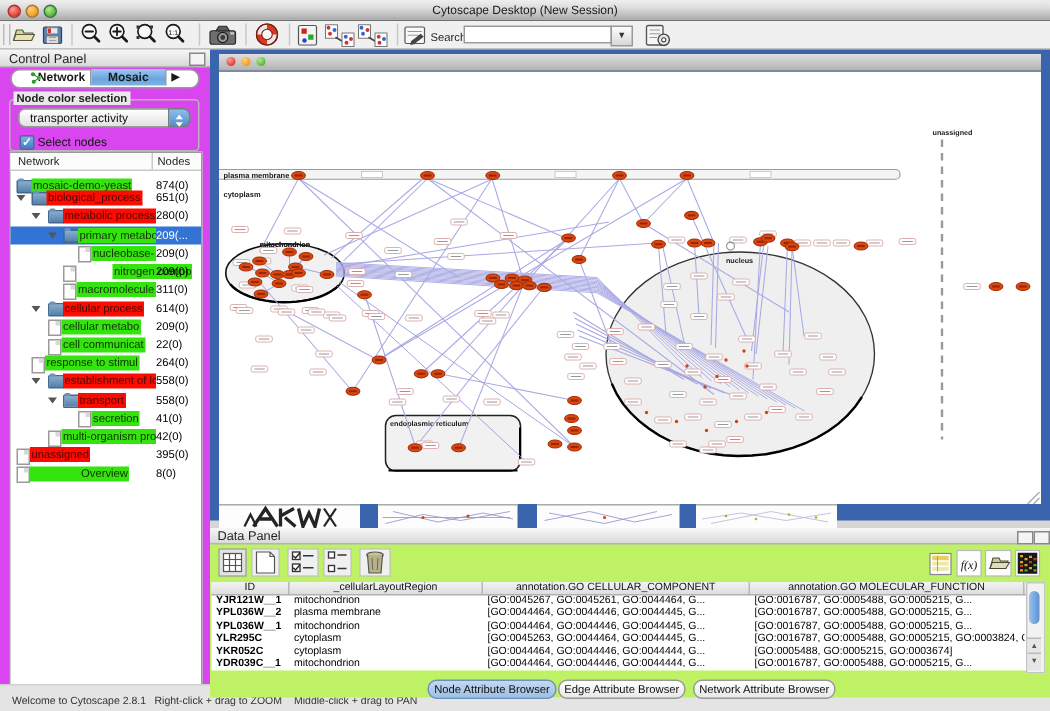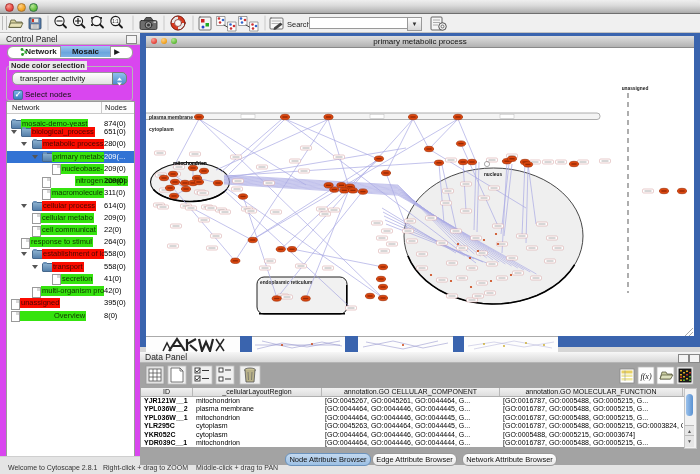--- a/index.html
+++ b/index.html
@@ -51,40 +51,41 @@
 #mwin{left:140px;top:33px;width:560px;height:314px;}
 #mframe{left:0;top:0;width:560px;height:314px;background:#3a64ae;}
 #mtitle{left:6px;top:3px;width:548px;height:11px;background:linear-gradient(#dedede,#c4c4c4 60%,#b2b2b2);border-bottom:1px solid #8a8a8a;}
 #mtitle .t{width:100%;text-align:center;font-size:8px;color:#111;top:1px;left:0;}
 .tl2{width:6px;height:6px;border-radius:50%;top:2px;}
 #mcanvas{left:6px;top:15px;width:548px;height:289px;background:#fff;}
 
 #band{left:140px;top:336px;width:560px;height:16px;background:#3a64ae;}
 .sliver{position:absolute;top:0;height:15px;background:#fdfdfd;border-top:1px solid #aaa;}
 
-#dpanel{left:140px;top:352px;width:560px;height:113px;background:#a3a3a3;z-index:2;}
+#dpanel{left:140px;top:352px;width:560px;height:113px;background:#bef264;z-index:2;}
 #dphead{left:0;top:0;width:560px;height:10px;background:linear-gradient(#f7f7f7,#d9d9d9);border-bottom:1px solid #b4b4b4;}
 #dphead span{position:absolute;left:5px;top:0px;font-size:8.5px;color:#222;}
 #dptools{left:0;top:11px;width:560px;height:25px;}
 #dtable{left:1px;top:36px;width:543px;height:59px;background:#fff;font-size:7px;}
 #dthead{left:0;top:0;width:543px;height:8px;background:linear-gradient(#f2f2f2,#dedede);border-bottom:1px solid #b0b0b0;color:#111;}
 .dth{position:absolute;top:0px;text-align:center;border-right:1px solid #b8b8b8;height:8px;line-height:8px;overflow:hidden;}
 .dtr{left:0;width:543px;height:8.5px;color:#000;white-space:nowrap;}
 .dtd{position:absolute;top:0;height:8.5px;line-height:8.5px;overflow:hidden;}
 
 .btab{top:101px;height:11px;border:1px solid #999;border-radius:6px;background:linear-gradient(#ffffff,#e8e8e8);font-size:7.5px;color:#111;text-align:center;line-height:11px;}
 
 #statusbar{left:0;top:456px;width:700px;height:18px;background:#e4e4e4;border-top:1px solid #cfcfcf;z-index:1;}
 #statusbar span{position:absolute;top:7px;font-size:7px;color:#333;}
 </style></head>
 <body>
 <div id="titlebar" class="abs">
   <div class="tl abs" style="left:5px;background:radial-gradient(circle at 35% 30%,#f5a29b,#ea4b40 60%,#b33229);border:0.5px solid #a33;"></div>
   <div class="tl abs" style="left:17px;background:radial-gradient(circle at 35% 30%,#fbd089,#f5a623 60%,#c57d12);border:0.5px solid #a73;"></div>
   <div class="tl abs" style="left:29px;background:radial-gradient(circle at 35% 30%,#b6e697,#67c13f 60%,#3f8f22);border:0.5px solid #374;"></div>
+  <div class="title abs">Cytoscape Desktop (New Session)</div>
 </div>
 <div id="toolbar" class="abs">
   <div class="abs" style="left:2px;top:2px;width:3px;height:14px;border-left:1px solid #bbb;border-right:1px solid #bbb;"></div>
   <svg class="abs" style="left:0;top:0" width="460" height="18" viewBox="0 0 460 18">
 <g stroke-linejoin="round" stroke-linecap="round">
 
 <path d="M9 13 L11 6 L15 6 L16 8 L22 8 L21 13 Z" fill="#d8d2a0" stroke="#5a5a3a" stroke-width="0.8"></path>
 <path d="M9 13 L10.5 9 L23 9 L21 13 Z" fill="#e8e2b8" stroke="#5a5a3a" stroke-width="0.8"></path>
 
 <rect x="29" y="4" width="12" height="11" rx="1" fill="#5b83b8" stroke="#27415e" stroke-width="0.8"></rect>
@@ -303,21 +304,20 @@
         </div>
       </div>
   </div>
 </div>
 <div id="mwin" class="abs">
   <div id="mframe" class="abs"></div>
   <div id="mtitle" class="abs">
     <div class="tl2 abs" style="left:5px;background:radial-gradient(circle at 35% 30%,#f5a29b,#ea4b40 60%,#b33229);"></div>
     <div class="tl2 abs" style="left:15px;background:radial-gradient(circle at 35% 30%,#fbd089,#f5a623 60%,#c57d12);"></div>
     <div class="tl2 abs" style="left:25px;background:radial-gradient(circle at 35% 30%,#b6e697,#67c13f 60%,#3f8f22);"></div>
-    <div class="t abs">primary metabolic process</div>
   </div>
   <div id="mcanvas" class="abs">
       <svg class="abs" style="left:0;top:0" width="548" height="289" viewBox="0 0 548 289">
 <rect x="-4" y="65" width="458" height="6.5" rx="3" fill="#f4f4f4" stroke="#9a9a9a" stroke-width="0.8"></rect>
 <text x="3" y="70.5" font-size="5" font-weight="bold" fill="#1a1a1a">plasma membrane</text>
 <rect x="95" y="66.3" width="14" height="4" fill="#fff" stroke="#bbb" stroke-width="0.5"></rect>
 <rect x="224" y="66.3" width="14" height="4" fill="#fff" stroke="#bbb" stroke-width="0.5"></rect>
 <rect x="354" y="66.3" width="14" height="4" fill="#fff" stroke="#bbb" stroke-width="0.5"></rect>
 <text x="3" y="83" font-size="5" font-weight="bold" fill="#1a1a1a">cytoplasm</text>
 <ellipse cx="347.5" cy="188" rx="89.5" ry="68" fill="#efefef" stroke="#333" stroke-width="0.9"></ellipse>

